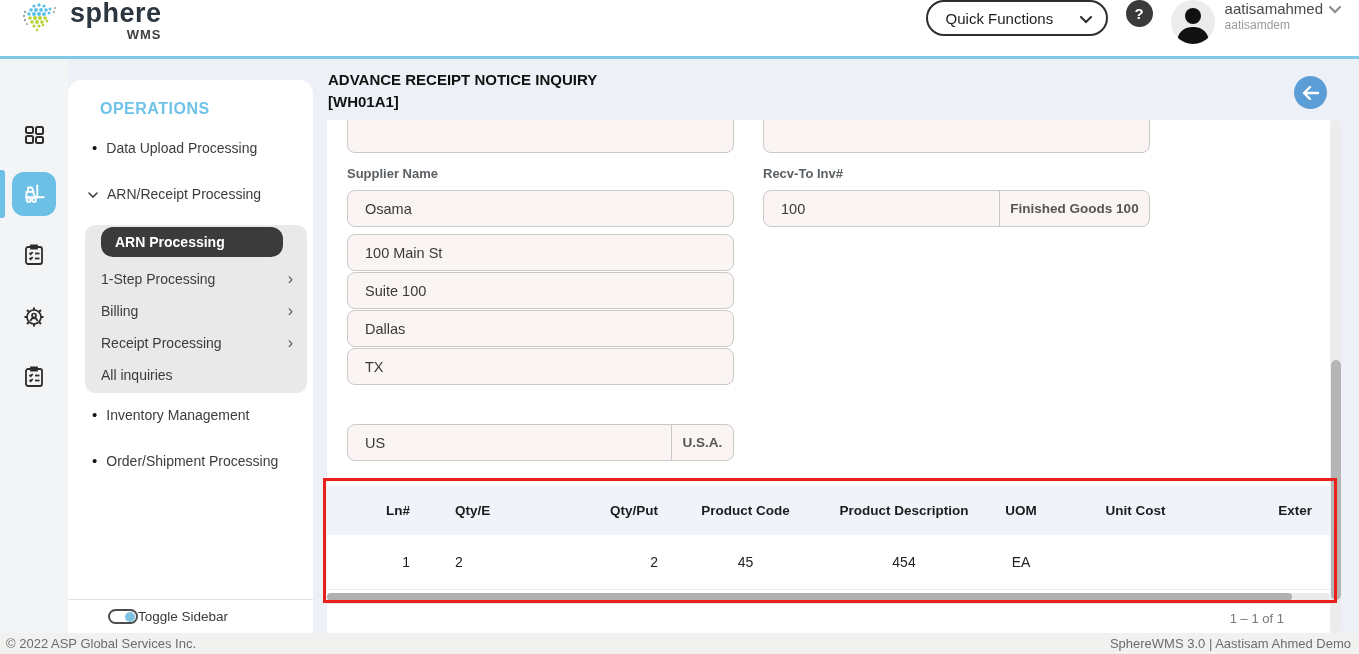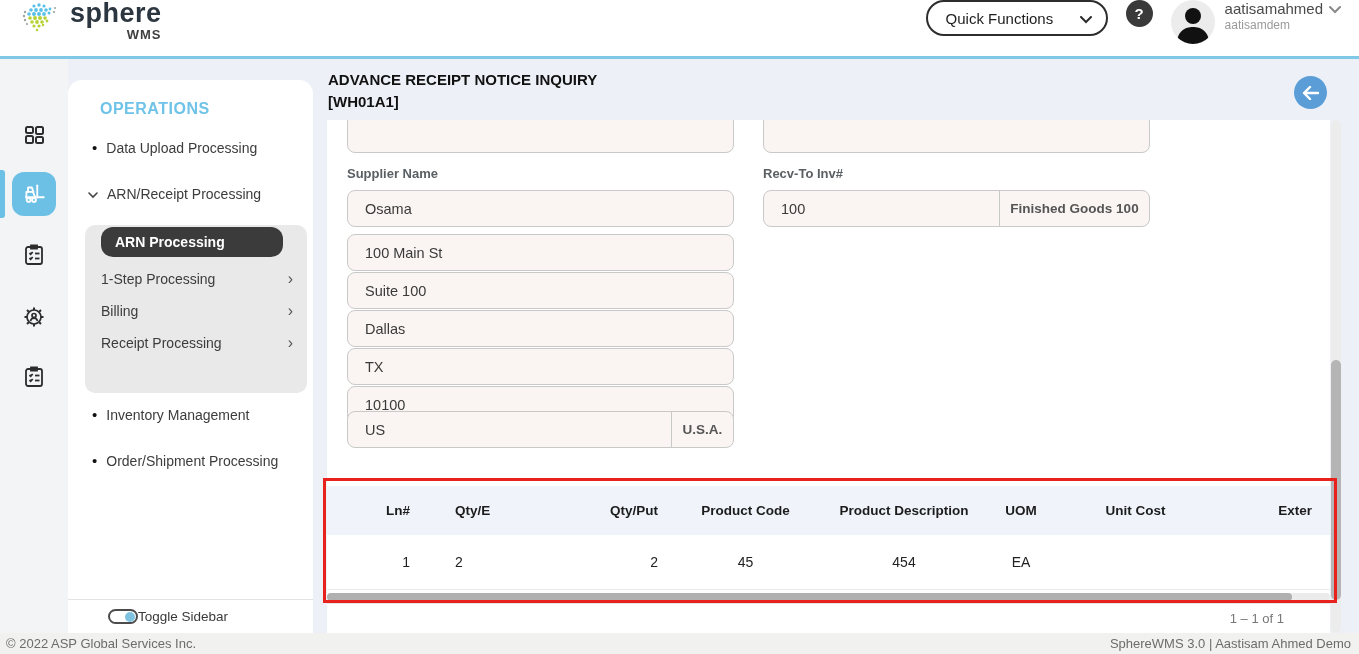--- a/index.html
+++ b/index.html
@@ -251,20 +251,23 @@
         <span class="sub-arrow">›</span>
       </div>
       <div class="submenu-item" style="top:72px;">
         <span>Billing</span>
         <span class="sub-arrow">›</span>
       </div>
       <div class="submenu-item" style="top:104px;">
         <span>Receipt Processing</span>
         <span class="sub-arrow">›</span>
       </div>
+      <div class="submenu-item" style="top:136px;">
+        <span>All inquiries</span>
+      </div>
     </div>
 
     <div class="side-item" style="top:326px;">
       <span class="bullet">•</span>
       <span>Inventory Management</span>
     </div>
     <div class="side-item" style="top:372px;">
       <span class="bullet">•</span>
       <span>Order/Shipment Processing</span>
     </div>
@@ -307,24 +310,21 @@
         </div>
       <div class="field" style="left:20px; top:152px; width:387px;">
           <span class="val">Suite 100</span>
         </div>
       <div class="field" style="left:20px; top:228px; width:387px;">
           <span class="val">TX</span>
         </div>
       <div class="field" style="left:20px; top:190px; width:387px;">
           <span class="val">Dallas</span>
         </div>
-      <div class="field" style="left:20px; top:266px; width:387px;">
-          <span class="val">10100</span>
-        </div>
-      <div class="field" style="left:20px; top:291px; width:387px;gap:20px;">
+      <div class="field" style="left:20px; top:304px; width:387px;gap:20px;">
         <span class="val">US</span>
         <span class="addon" style="width:62px;">U.S.A.</span>
       </div>
 
       <div class="flabel" style="left:436px; top:46px;">Recv-To Inv#</div>
       <div class="field" style="left:436px; top:70px; width:387px;justify-content:center;">
         <span class="val">100</span>
         <span class="addon" style="width:150px;">Finished Goods 100</span>
       </div>
 

